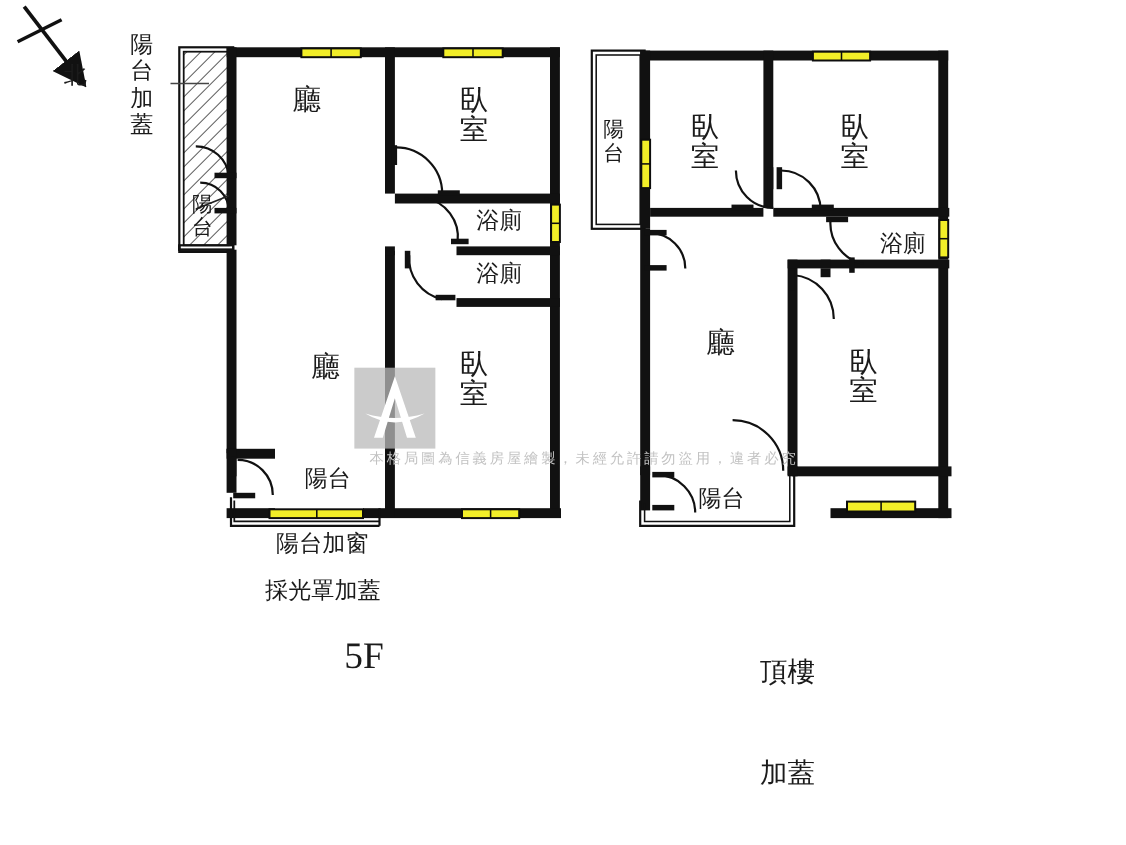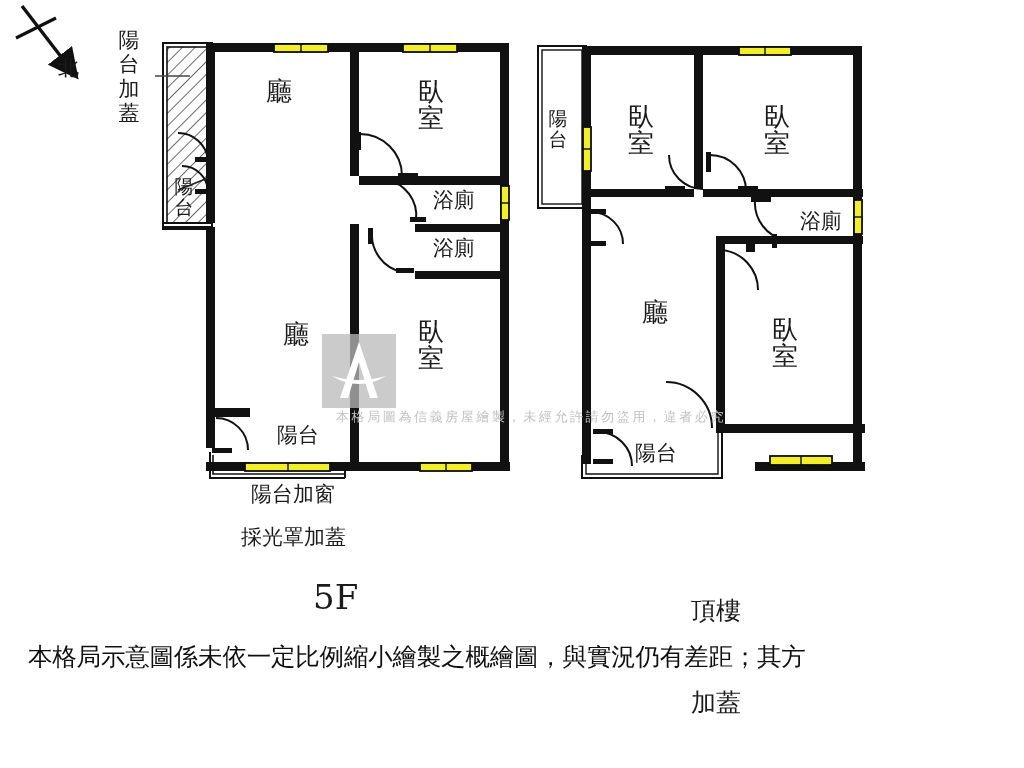--- a/index.html
+++ b/index.html
@@ -334,24 +334,23 @@
 
   <div class="lbl small-label" style="left:793px; top:211px; width:56px;">浴廁</div>
 
   <div class="lbl room-label" style="left:638px; top:299px; width:34px;">廳</div>
 
   <div class="lbl room-label-2l" style="left:768px; top:316px; width:34px;">臥
 室</div>
 
   <div class="lbl small-label" style="left:628px; top:443px; width:56px;">陽台</div>
 
-  <div class="lbl floor-big" style="left:313px; top:580px;">5F</div>
+  <div class="lbl floor-big" style="left:313px; top:580px;font-family:Liberation Serif, serif;">5F</div>
 
   <div class="lbl topfloor" style="left:676px; top:535px; width:80px; text-align:center;">
     <div>頂樓</div>
     <div>加蓋</div>
   </div>
 
   <div id="disclaimer">
-    <div>本格局示意圖係未依一定比例縮小繪製之概繪圖，與實況仍有差距；其方</div>
   </div>
 
 </div>
 
 </body></html>

